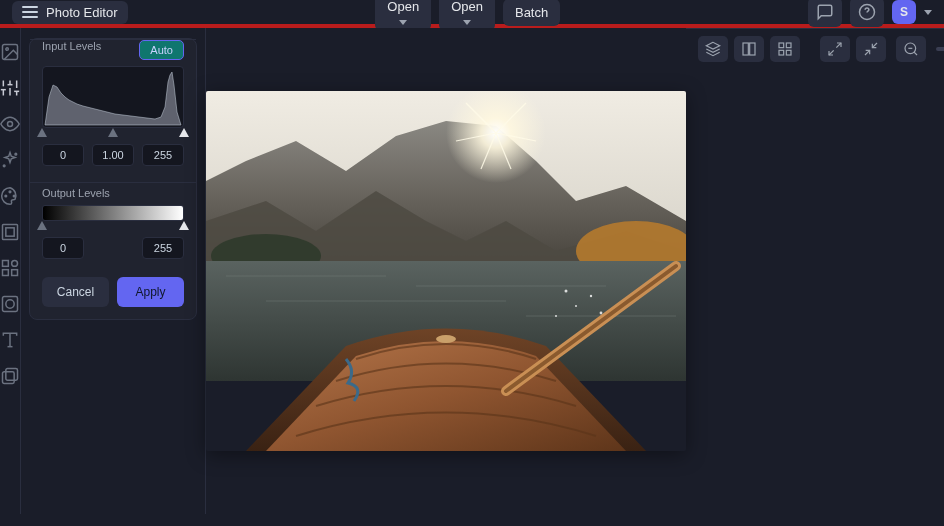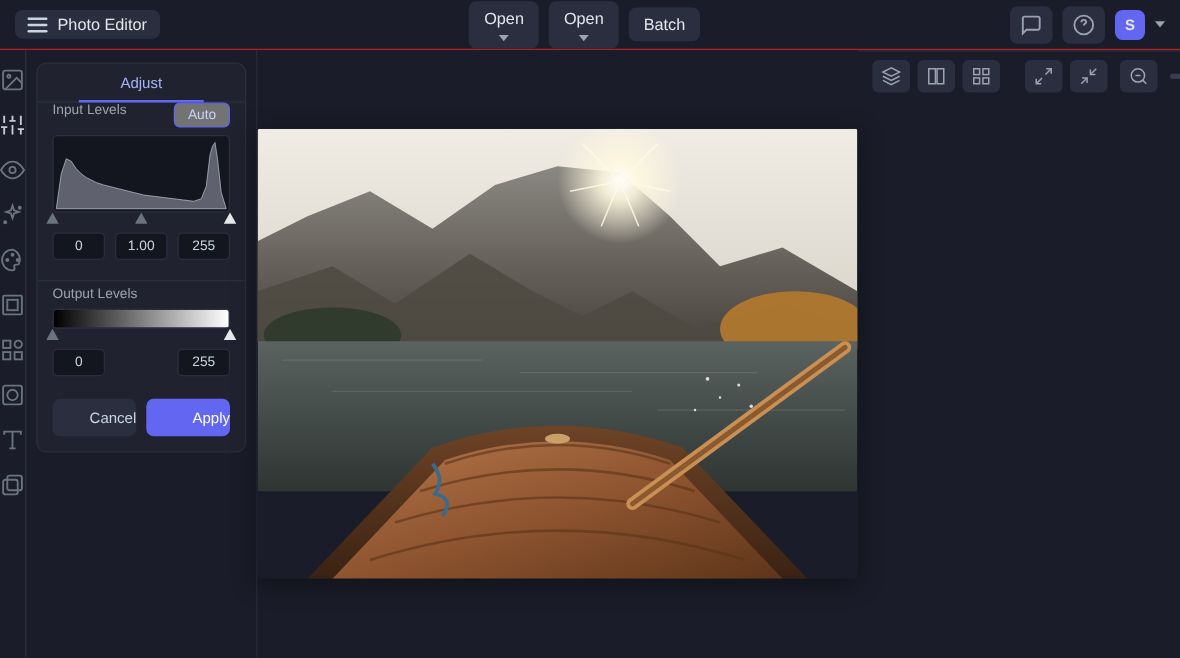--- a/index.html
+++ b/index.html
@@ -5,26 +5,26 @@
 * { margin: 0; padding: 0; box-sizing: border-box; }
 body {
   width: 944px; height: 526px;
   background: #1a1d29;
   font-family: -apple-system, BlinkMacSystemFont, "Segoe UI", sans-serif;
   color: #e5e7eb;
   overflow: hidden;
   font-size: 13px;
 }
 .header {
-  height: 40px;
+  height: 28px;
   display: flex;
   align-items: center;
   padding: 12px 12px;
   gap: 8px;
-  border-bottom: 1px solid #b91c1c;
+  border-bottom: 4px solid #b91c1c;
 }
 .app-title-wrap {
   display: flex; align-items: center; gap: 8px;
   background: #2a2e3f; border-radius: 6px; padding: 4px 10px;
 }
 .hamburger { width: 16px; height: 12px; display: flex; flex-direction: column; justify-content: space-between; }
 .hamburger span { height: 2px; background: #cbd5e1; border-radius: 1px; }
 .app-title { font-size: 13px; color: #e5e7eb; }
 .header-spacer { flex: 1; }
 .header-btn {
@@ -73,21 +73,21 @@
   background: #1a1d29; border: 1px solid #3a3e52; cursor: pointer; color: #cbd5e1;
 }
 .channel-btn:first-child { border-radius: 6px 0 0 6px; }
 .channel-btn:last-child { border-radius: 0 6px 6px 0; }
 .channel-btn:not(:first-child) { border-left: none; }
 .channel-btn.active { background: #2a2e3f; border-color: #6366f1; color: #c7d2fe; }
 
 .section { padding: 0 12px 12px; }
 .section-header { display: flex; justify-content: space-between; margin-bottom: 6px; }
 .section-label { font-size: 11px; color: #9ca3af; }
-.auto-btn { font-size: 11px; padding: 3px 10px; background: #737373; border: 1px solid #6366f1; border-radius: 5px; color: #c7d2fe; cursor: pointer; }
+.auto-btn { font-size: 11px; padding: 3px 10px; background: #0f766e; border: 1px solid #6366f1; border-radius: 5px; color: #c7d2fe; cursor: pointer; }
 .histogram {
   height: 62px; background: #14161f; border-radius: 4px; border: 1px solid #2a2e3f;
   position: relative; overflow: hidden;
 }
 .histogram svg { width: 100%; height: 100%; }
 .slider-track { position: relative; height: 8px; margin-top: 2px; }
 .slider-thumb {
   position: absolute; top: -2px; width: 0; height: 0;
   border-left: 5px solid transparent; border-right: 5px solid transparent;
   border-bottom: 9px solid #6b7280; cursor: pointer; transform: translateX(-5px);
@@ -99,24 +99,24 @@
   background: #14161f; border: 1px solid #2a2e3f; border-radius: 4px; font-size: 11px; color: #cbd5e1;
 }
 .divider { height: 1px; background: #2a2e3f; margin: 4px 0; }
 .gradient-bar {
   height: 16px; border-radius: 3px;
   background: linear-gradient(to right, #000, #fff);
   border: 1px solid #2a2e3f;
 }
 .action-row { display: flex; gap: 8px; padding: 6px 12px 12px; }
 .btn {
-  flex: 1; text-align: right; padding: 8px 0; border-radius: 6px; font-size: 12px; cursor: pointer;
+  flex: 1; text-align: center; padding: 8px 0; border-radius: 6px; font-size: 12px; cursor: pointer;
 }
 .btn.cancel { background: #2a2e3f; color: #cbd5e1; }
-.btn.apply { background: #6366f1; color: #ffffff; }
+.btn.apply { background: #6366f1; color: #0f172a; }
 
 .canvas-area {
   flex: 1; display: flex; flex-direction: row;
   border-left: 1px solid #2a2e3f;
   font-weight: bold;
 }
 .canvas-viewport {
   flex: 1; display: flex; align-items: center; justify-content: center;
   background: #1a1d29;
 }
@@ -235,21 +235,20 @@
       </svg>
     <svg class="tool-icon" viewBox="0 0 24 24">
         <rect x="7" y="3" width="14" height="14" rx="2"></rect>
         <rect x="3" y="7" width="14" height="14" rx="2"></rect>
       </svg>
   </div>
 
   <div class="panel">
     <div class="panel-card">
       <div class="tabs">
-        <div class="tab active"><span>Adjust</span></div>
       </div>
       <div class="section">
         <div class="section-header">
           <span class="section-label">Input Levels</span>
           <span class="auto-btn"><span>Auto</span></span>
         </div>
         <div class="histogram">
           <svg viewBox="0 0 140 60" preserveAspectRatio="none">
             <polygon fill="#9ca3af" fill-opacity="0.55" stroke="#cbd5e1" stroke-width="0.5" points="2,58 6,30 10,18 14,20 18,26 22,30 26,33 30,35 34,37 40,39 48,41 56,43 64,45 72,47 80,48 88,49 96,50 104,51 112,52 118,50 122,40 125,15 127,8 129,5 131,18 134,45 138,58"></polygon>
           </svg>

